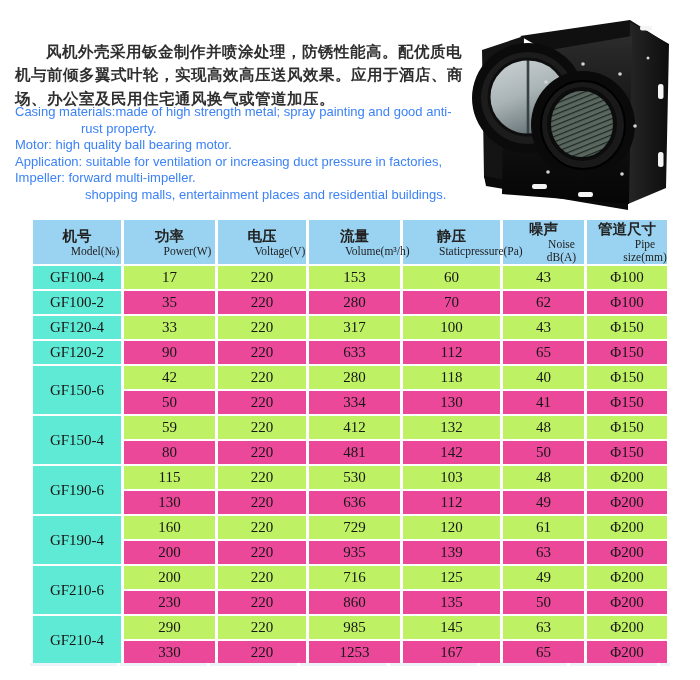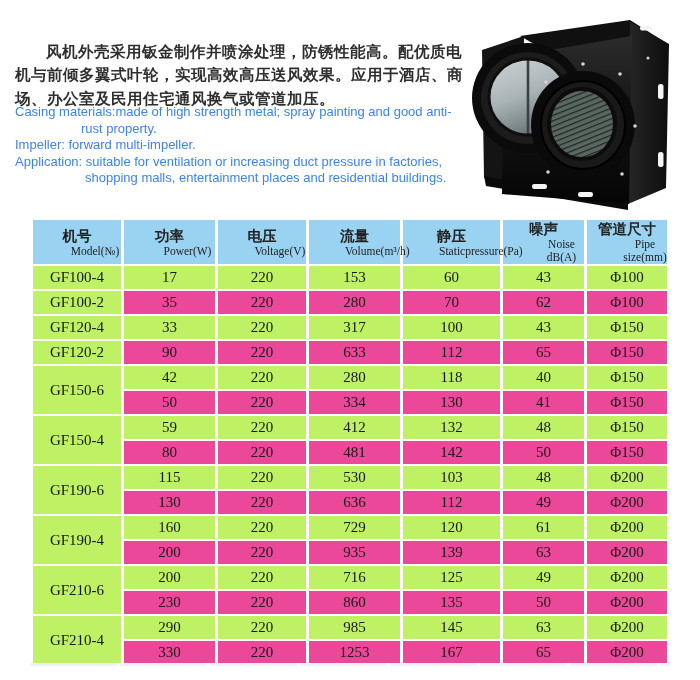--- a/index.html
+++ b/index.html
@@ -25,40 +25,41 @@
               font-family:"Liberation Serif",serif;color:#161616;
               table-layout:fixed;}
   .spec-table th{background:#9ad2f1;font-weight:normal;height:38px;
                  vertical-align:middle;padding:0;}
   .th-zh{font-family:"Liberation Sans",sans-serif;font-weight:bold;
          font-size:14.5px;color:#222;line-height:18px;}
   .th-en{font-family:"Liberation Serif",serif;font-size:11.5px;color:#1d1d1d;
          line-height:13px;margin-left:36px;}
   .spec-table td{height:23px;text-align:center;vertical-align:middle;
                  font-size:15px;padding:0;}
-  td.model-cell{background:#bef264;}
+  td.model-cell{background:#5eead4;}
   td.c-white{background:#bef264;}
   td.c-blue{background:#ec4899;}
 
   
   .table-bottom-shadow{position:absolute;left:30px;top:663px;width:640px;height:3px;
       background:repeating-linear-gradient(90deg,#edf4f9 0px,#edf4f9 87px,#ffffff 87px,#ffffff 90px);}
 </style>
 </head>
 <body>
 
 <div class="page">
 
   <p class="intro-zh">风机外壳采用钣金制作并喷涂处理，防锈性能高。配优质电机与前倾多翼式叶轮，实现高效高压送风效果。应用于酒店、商场、办公室及民用住宅通风换气或管道加压。</p>
 
   <div class="intro-en">
     <div class="line">Casing materials:made of high strength metal; spray painting and good anti-</div>
     <div class="line indent-a">rust property.</div>
+    <div class="line">Motor: high quality ball bearing motor.</div>
+    <div class="line">Application: suitable for ventilation or increasing duct pressure  in factories,</div>
     <div class="line">Impeller: forward multi-impeller.</div>
-    <div class="line">Application: suitable for ventilation or increasing duct pressure  in factories,</div>
     <div class="line indent-b">shopping malls, entertainment places and residential buildings.</div>
   </div>
 
   <svg class="photo" viewBox="0 0 234 212" xmlns="http://www.w3.org/2000/svg">
     <defs>
       <linearGradient id="gFront" x1="0" y1="0" x2="0" y2="1">
         <stop offset="0" stop-color="#2c2c2c"></stop>
         <stop offset="0.45" stop-color="#151515"></stop>
         <stop offset="1" stop-color="#050505"></stop>
       </linearGradient>

